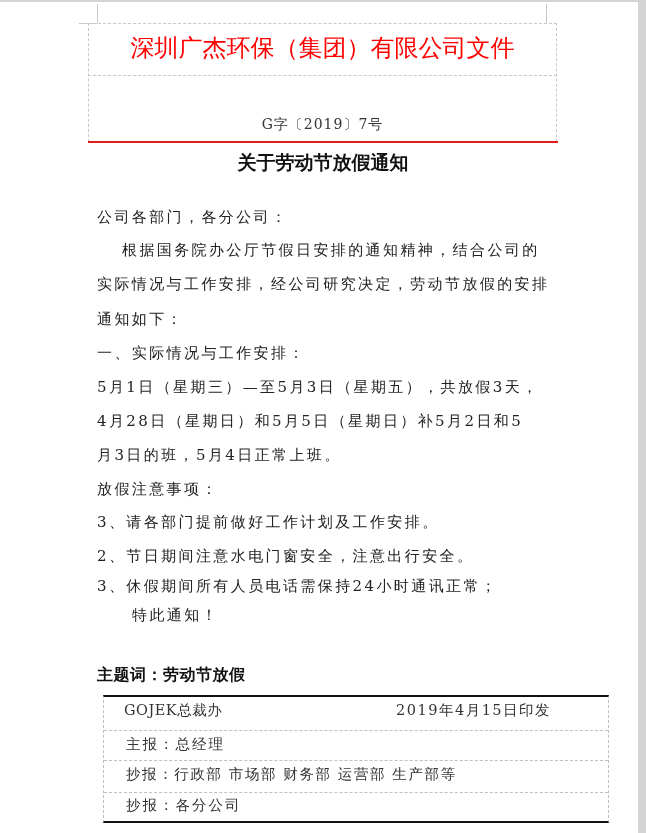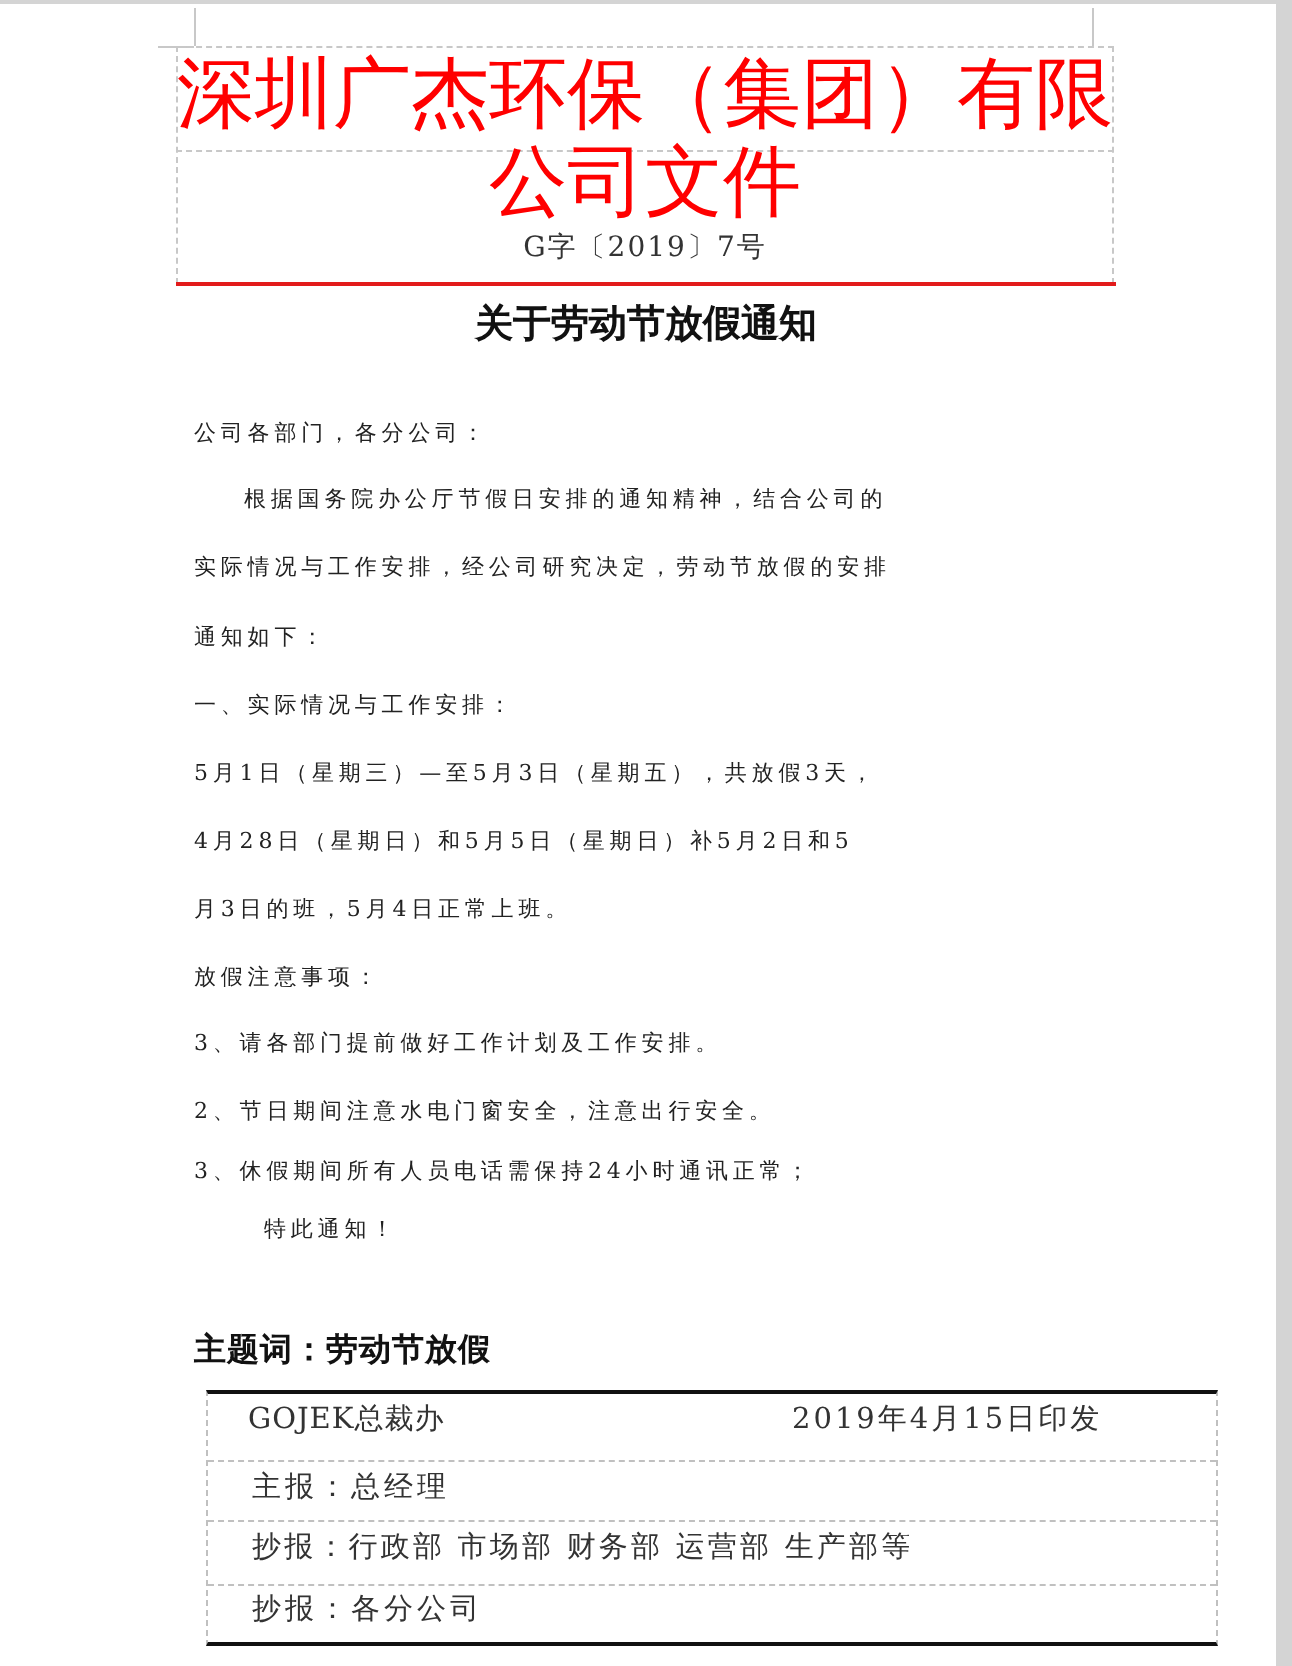--- a/index.html
+++ b/index.html
@@ -14,34 +14,34 @@
     .mark { position: absolute; background: #c8c8c8; }
     .hdr-box {
       position: absolute; left: 88px; top: 23px; width: 469px; height: 119px;
       border-left: 1px dashed #c8c8c8; border-right: 1px dashed #c8c8c8; border-top: 1px dashed #c8c8c8;
       box-sizing: border-box;
     }
     .hdr-divider { position: absolute; left: 88px; top: 75px; width: 469px; height: 0; border-top: 1px dashed #c8c8c8; }
     .hdr-red-line { position: absolute; left: 88px; top: 141px; width: 470px; height: 2px; background: #e21b1b; }
     .org-title {
       position: absolute; left: 88px; top: 26px; width: 469px; text-align: center;
-      color: #ff0000; font-size: 39px; line-height: 44px; letter-spacing: 0px;
+      color: #ff0000; font-size: 24px; line-height: 44px; letter-spacing: 0px;
       font-family: "DejaVu Serif", "Liberation Serif", serif;
     }
     .doc-number {
       position: absolute; left: 88px; top: 113px; width: 469px; text-align: center;
       font-size: 14px; line-height: 22px; color: #333; letter-spacing: 1px;
     }
     .doc-title {
       position: absolute; left: 88px; top: 147px; width: 470px; text-align: center;
       font-size: 19px; font-weight: bold; line-height: 30px; color: #111;
     }
     .body-text {
       position: absolute; left: 97px; width: 460px;
-      font-size: 11px; line-height: 20px; color: #222; letter-spacing: 2.4px; white-space: nowrap;
+      font-size: 15px; line-height: 20px; color: #222; letter-spacing: 2.4px; white-space: nowrap;
     }
     .subject {
       position: absolute; left: 97px; top: 664px; font-size: 16px; font-weight: bold;
       line-height: 22px; color: #111; letter-spacing: 0.5px;
       font-family: "DejaVu Sans", "Liberation Sans", sans-serif;
     }
     .dist-table {
       position: absolute; left: 103px; top: 695px; width: 506px; height: 128px;
       border-top: 2px solid #111; border-bottom: 2px solid #111;
       border-left: 1px dashed #c0c0c0; border-right: 1px dashed #c0c0c0;

